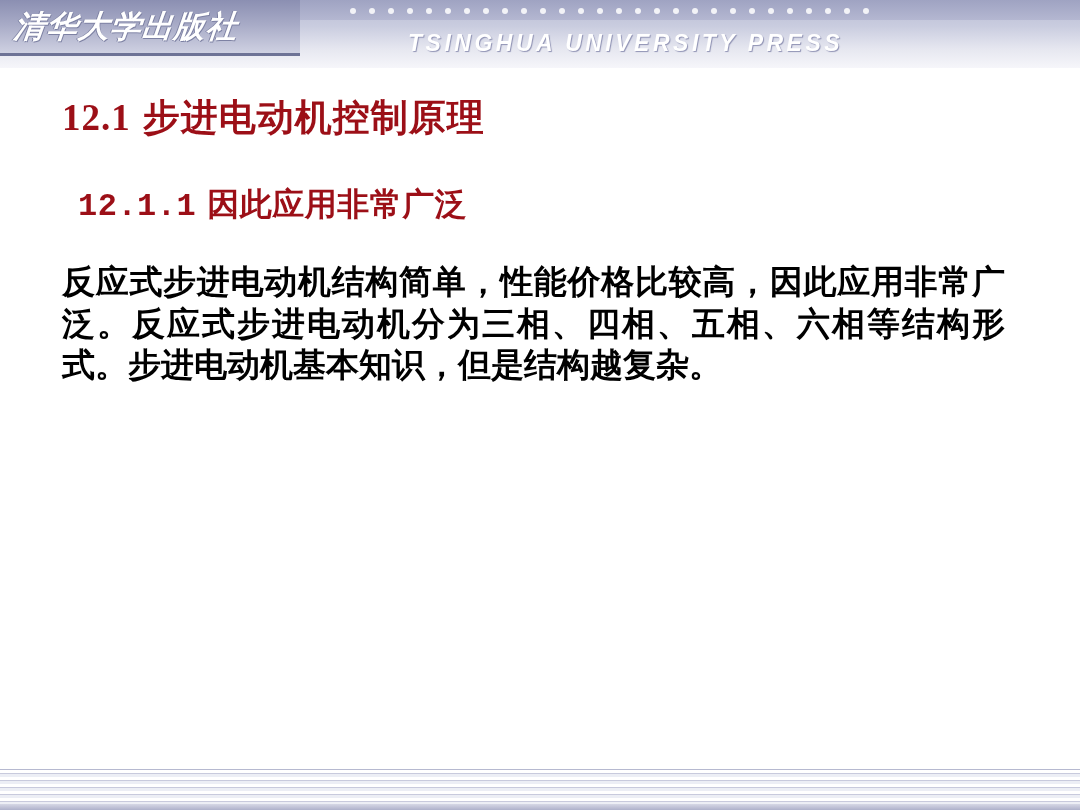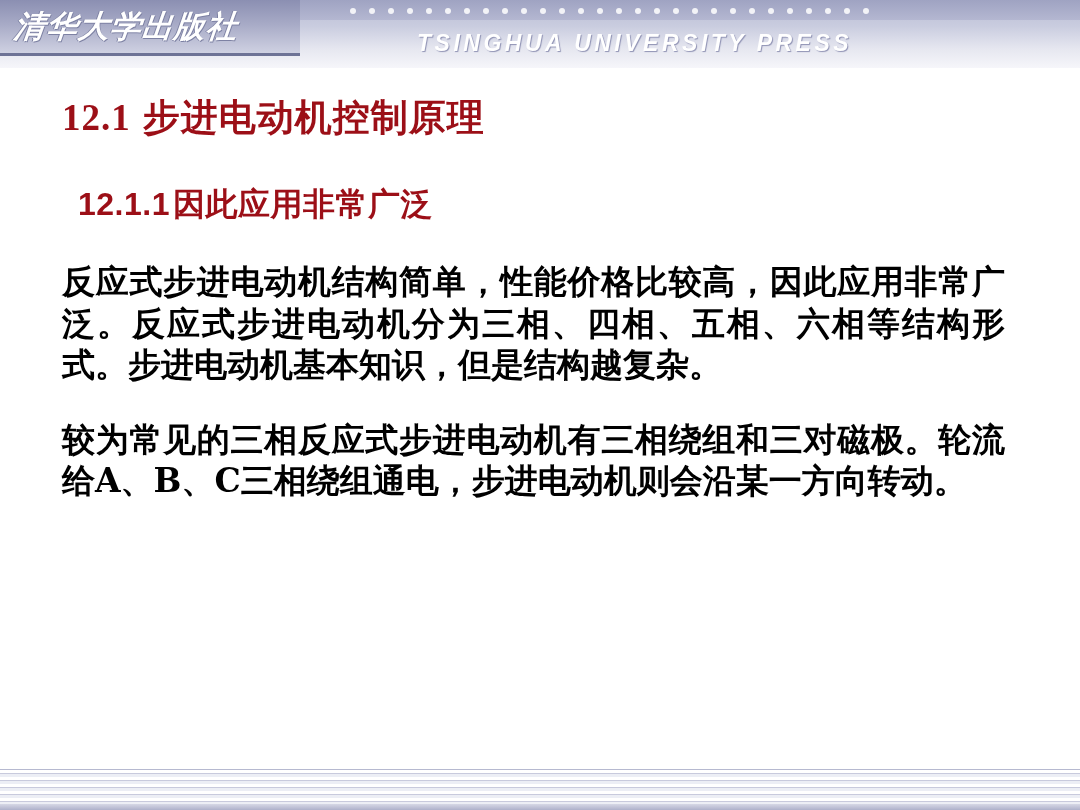--- a/index.html
+++ b/index.html
@@ -75,21 +75,21 @@
     font-size: 31px;
     font-weight: bold;
     color: #ffffff;
     letter-spacing: 1px;
     text-shadow: 1px 1px 0 #7d81a3, -1px 0px 0 #7d81a3;
     font-style: italic;
     transform: skewX(-6deg);
   }
   .press-title {
     position: absolute;
-    left: 417px;
+    left: 408px;
     top: 30px;
     font-family: "Liberation Sans", sans-serif;
     font-size: 23px;
     font-style: italic;
     font-weight: bold;
     letter-spacing: 3.5px;
     color: #ffffff;
     text-shadow: 1px 1px 1px #9093b4;
   }
 
@@ -118,22 +118,22 @@
   .h2 {
     margin-top: 40px;
     margin-left: 16px;
     font-family: "DejaVu Sans", "Liberation Sans", sans-serif;
     font-size: 32px;
     font-weight: bold;
     color: #9c0f17;
     letter-spacing: 0.5px;
   }
   .h2 .num {
-    font-family: Liberation Sans, sans-serif;
-    margin-right: 3px;
+    font-family: Liberation Mono, monospace;
+    margin-right: 11px;
     text-align: center;
   }
   .para {
     margin-top: 34px;
     font-family: "DejaVu Serif", "Liberation Serif", serif;
     font-size: 33px;
     font-weight: bold;
     line-height: 1.26;
     color: #000000;
     letter-spacing: 0px;
@@ -218,21 +218,20 @@
 
     <div class="h1">
       <span class="num">12.1</span><span>步进电动机控制原理</span>
     </div>
 
     <div class="h2">
       <span class="num">12.1.1</span><span>因此应用非常广泛</span>
     </div>
 
     <p class="para">反应式步进电动机结构简单，性能价格比较高，因此应用非常广泛。反应式步进电动机分为三相、四相、五相、六相等结构形式。步进电动机基本知识，但是结构越复杂。</p>
-    <p class="para second">较为常见的三相反应式步进电动机有三相绕组和三对磁极。轮流给A、B、C三相绕组通电，步进电动机则会沿某一方向转动。</p>
 
   </div>
 
   <div class="footer">
     <div class="footer-bar"></div>
   </div>
 
 </div>
 
 </body></html>

